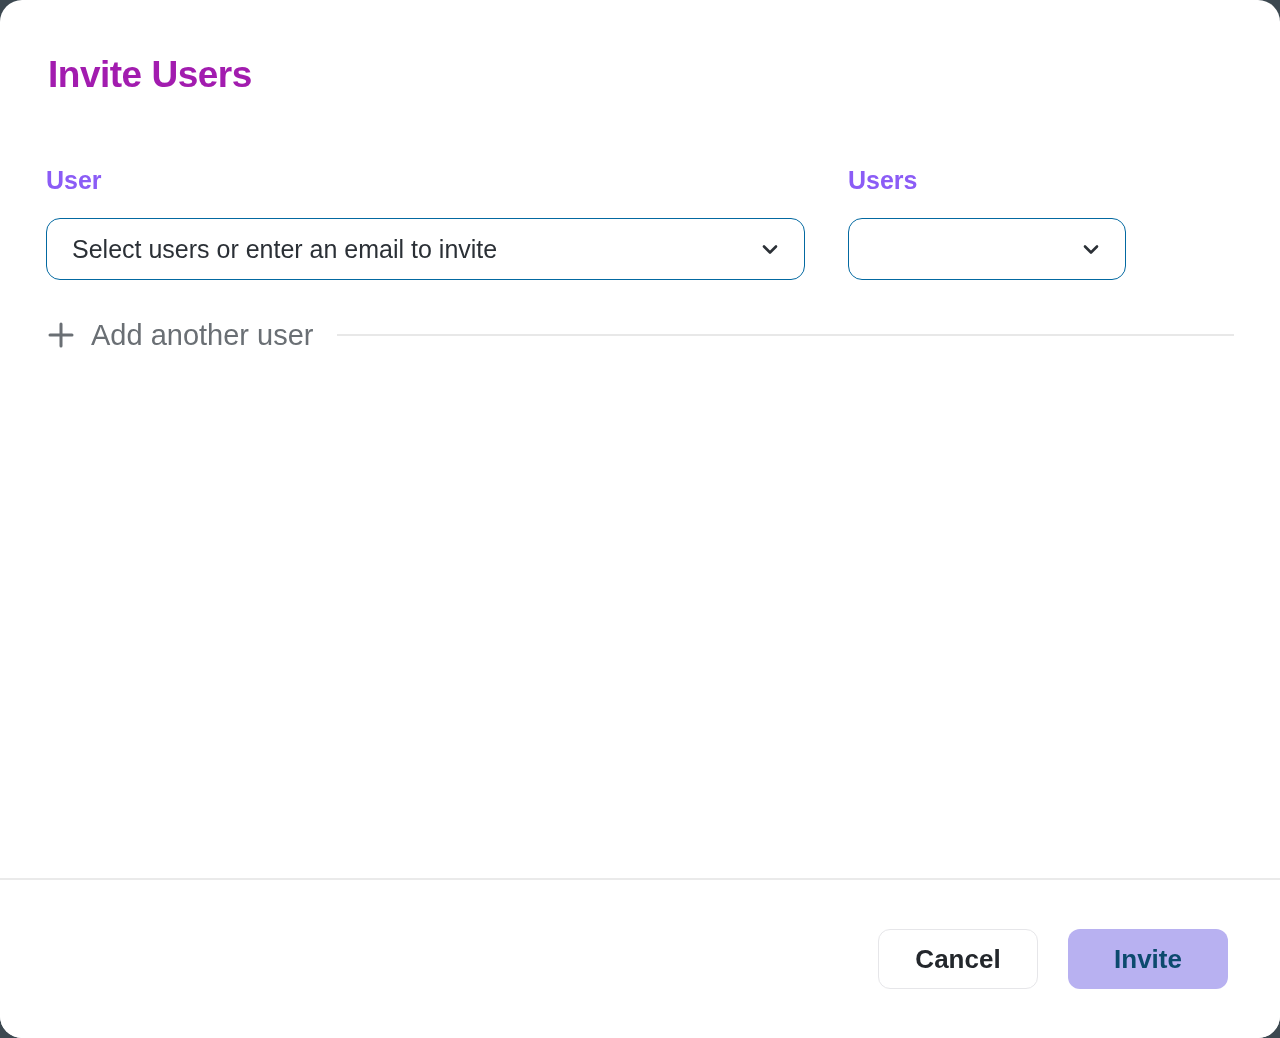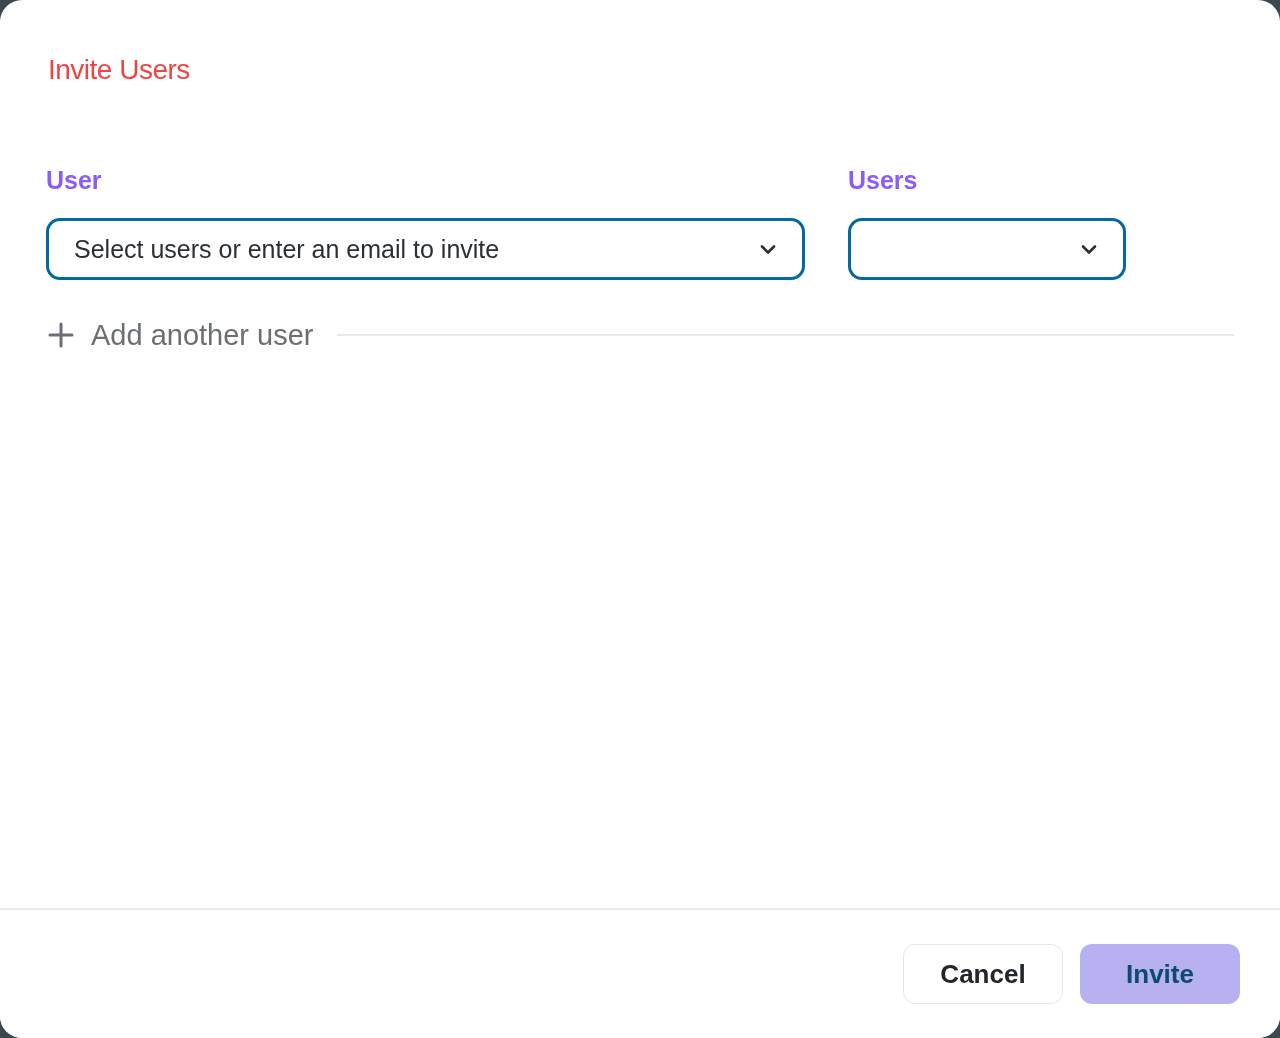--- a/index.html
+++ b/index.html
@@ -11,39 +11,39 @@
   }
   .modal {
     position: relative;
     width: 1280px; height: 1038px;
     background: #ffffff;
     border-radius: 22px;
   }
   .dialog-title {
     position: absolute;
     left: 48px; top: 54px;
-    font-size: 28px;
-    font-weight: 400;
+    font-size: 37px;
+    font-weight: 700;
     letter-spacing: -0.5px;
-    color: #ef4444;
+    color: #a21caf;
   }
   .field { position: absolute; top: 165px; }
   .field-user { left: 46px; width: 759px; }
   .field-role { left: 848px; width: 278px; }
   .field-label {
     display: block;
     font-size: 25px;
     font-weight: 700;
     color: #8b5cf6;
     line-height: 30px;
   }
   .select {
     margin-top: 23px;
     height: 62px;
-    border: 3px solid #0369a1;
+    border: 1px solid #0369a1;
     border-radius: 14px;
     background: #ffffff;
     display: flex;
     align-items: center;
     justify-content: space-between;
     padding: 0 22px 0 25px;
     cursor: pointer;
   }
   .select-text {
     font-size: 25px;
@@ -74,29 +74,29 @@
   .plus-wrap { display: flex; align-items: center; }
   .add-divider {
     flex: 1;
     height: 2px;
     background: #e8e8e8;
     margin-left: 24px;
   }
   .footer {
     position: absolute;
     left: 0; right: 0; bottom: 0;
-    height: 130px;
+    height: 160px;
     border-top: 2px solid #eaeaea;
     border-radius: 0 0 22px 22px;
     background: #ffffff;
     display: flex;
     align-items: center;
     justify-content: flex-end;
-    gap: 17px;
-    padding-right: 40px;
+    gap: 30px;
+    padding-right: 52px;
   }
   .btn {
     height: 60px;
     min-width: 160px;
     border-radius: 12px;
     font-family: inherit;
     font-size: 26px;
     font-weight: 600;
     cursor: pointer;
     padding: 0 34px;

